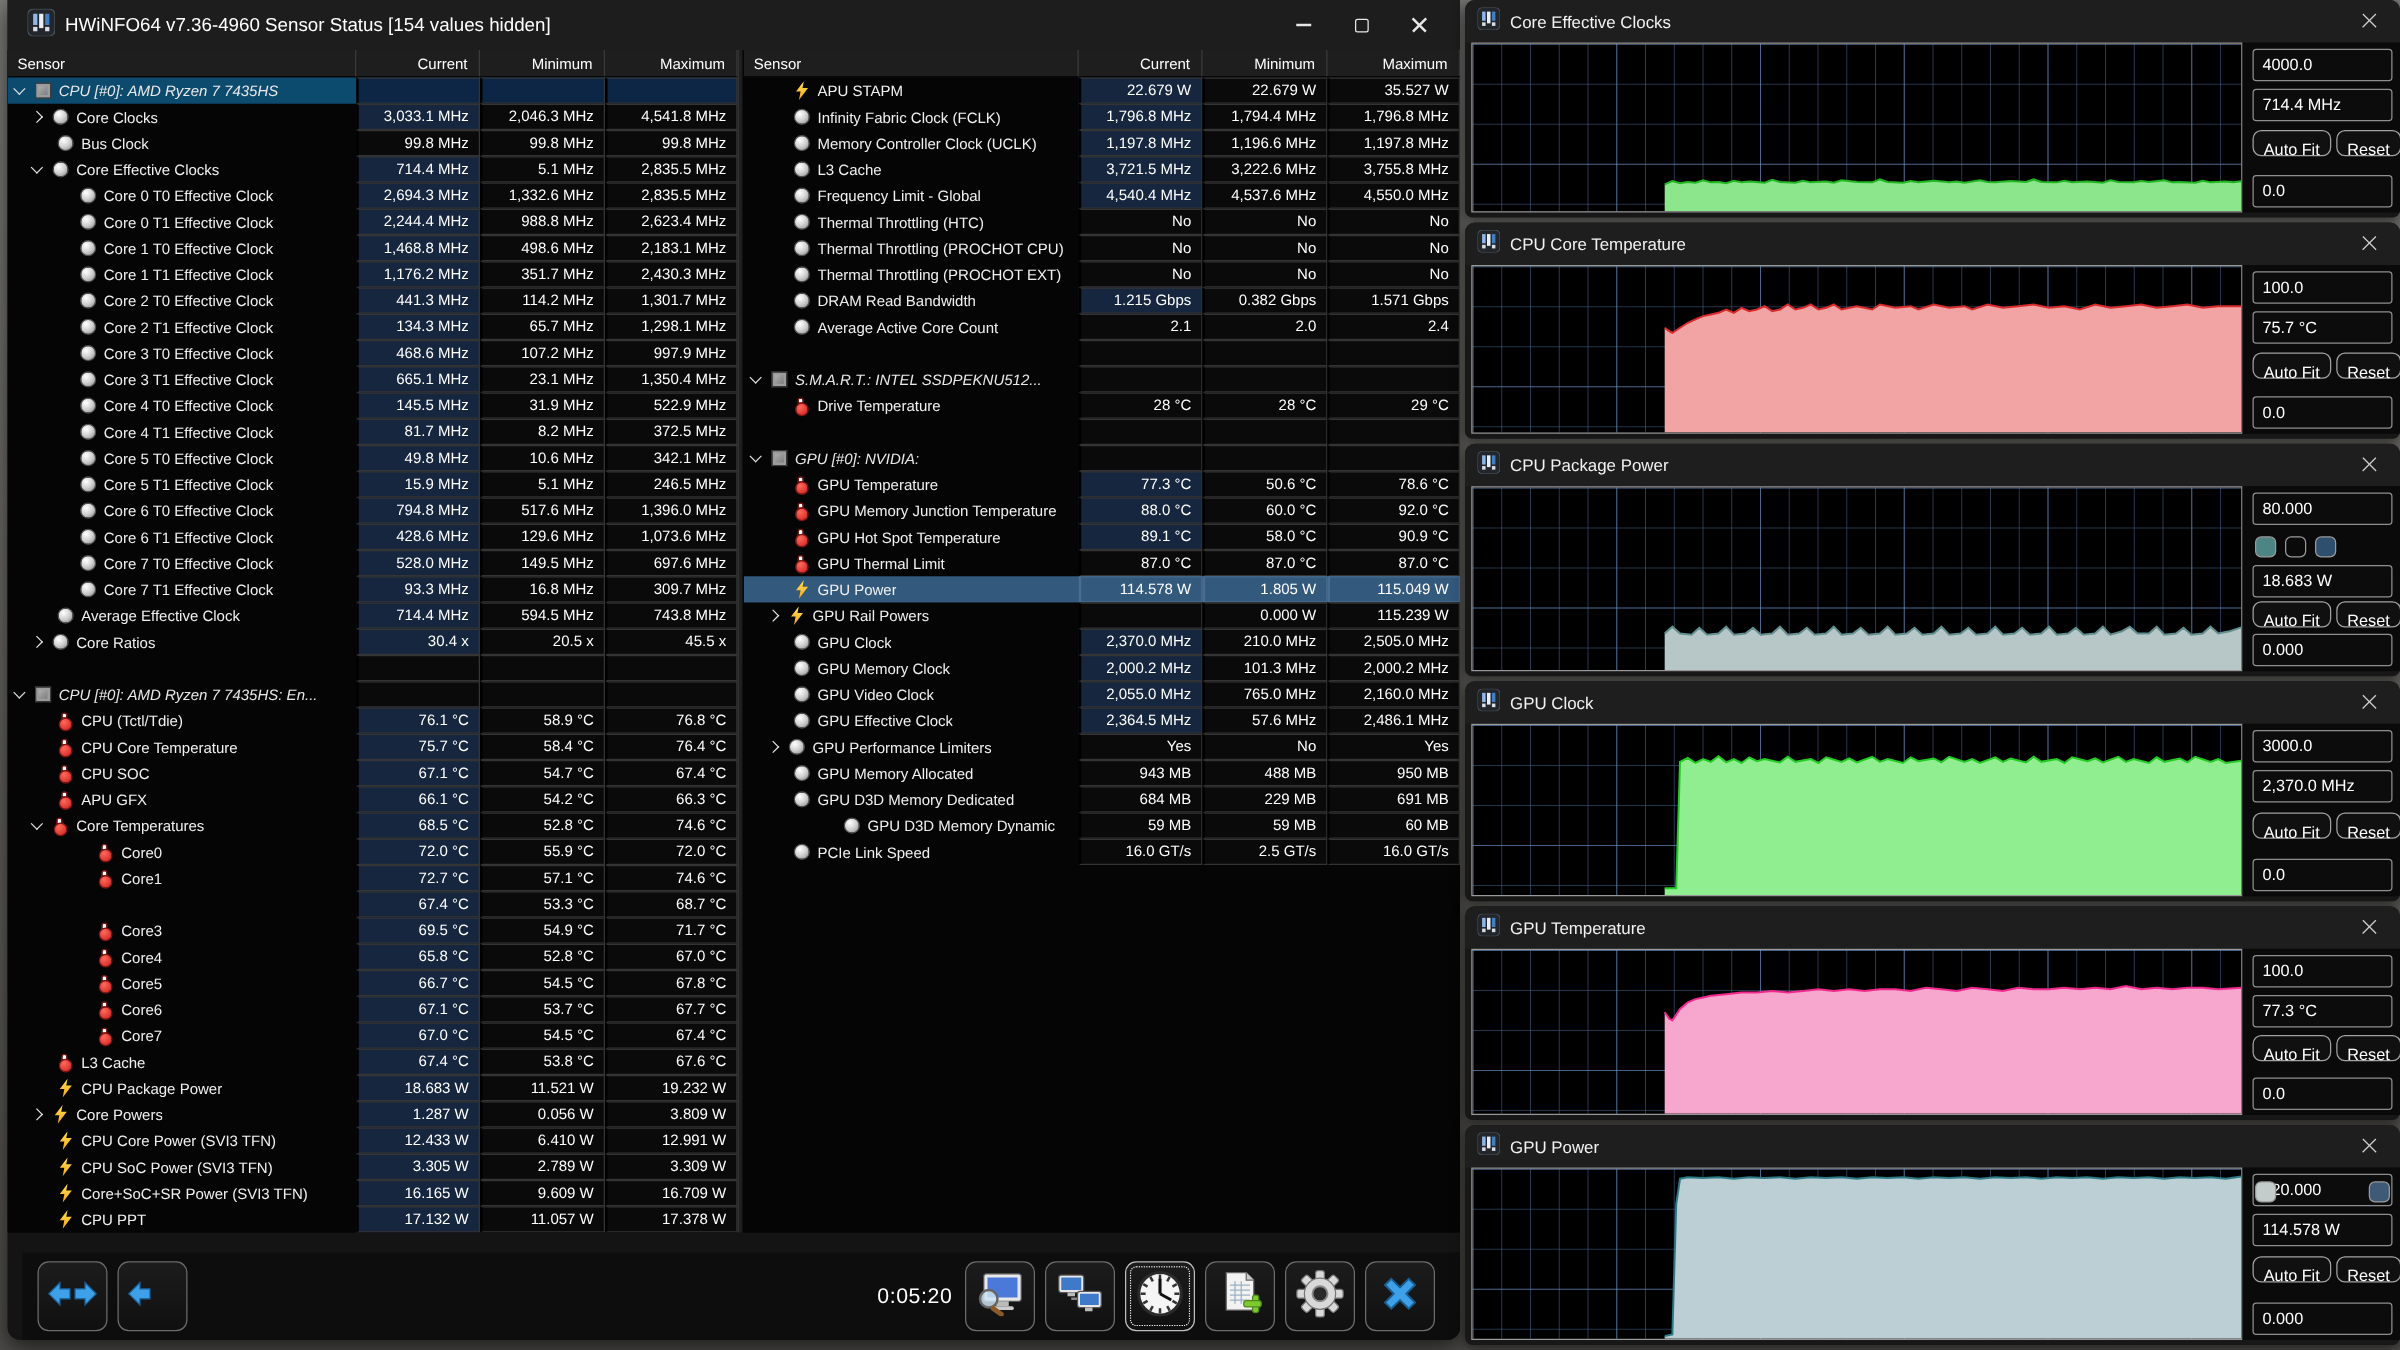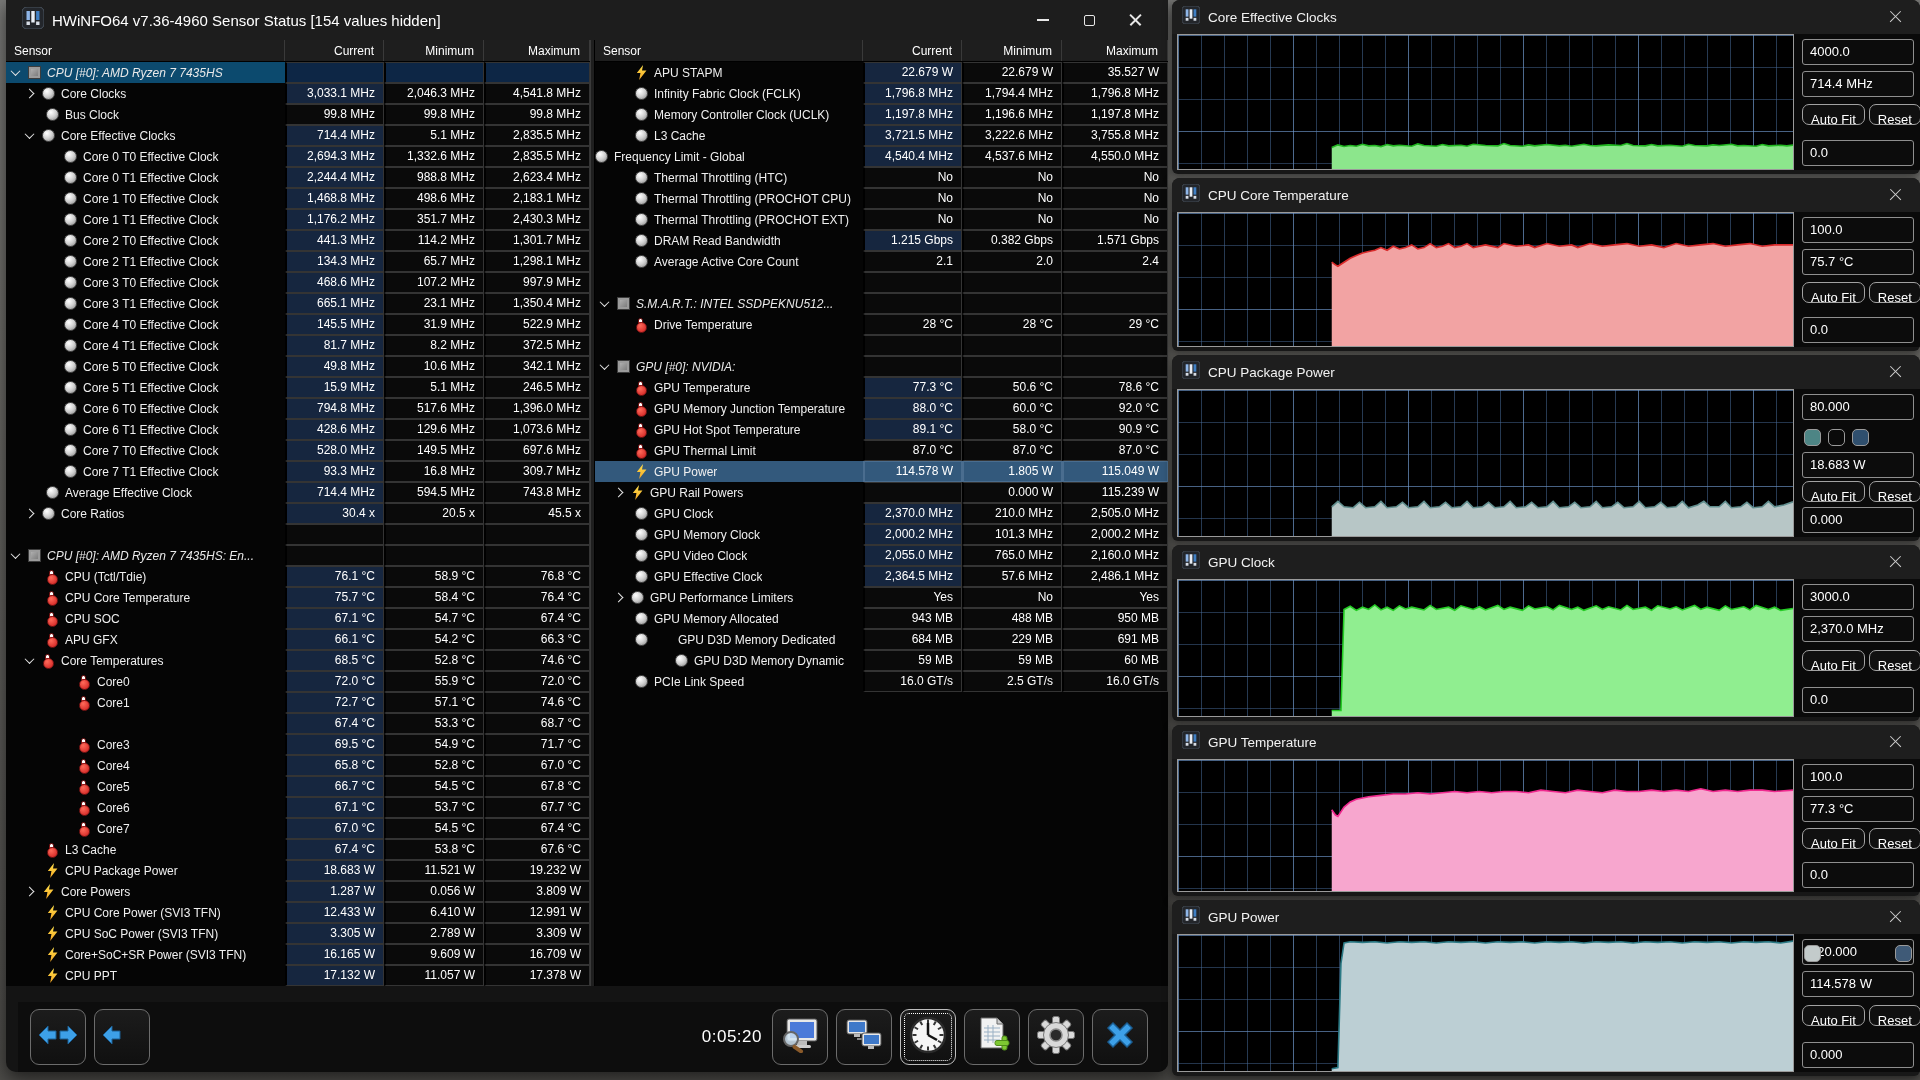--- a/index.html
+++ b/index.html
@@ -565,21 +565,21 @@
         <div class="trow">
           <div class="ncell" style="padding-left: 40px;">
             <span class="ic ic-clock"></span>
             <span class="lbl">L3 Cache</span>
           </div>
           <div class="vcell col-c hl">3,721.5 MHz</div>
           <div class="vcell col-mi">3,222.6 MHz</div>
           <div class="vcell col-ma">3,755.8 MHz</div>
         </div>
         <div class="trow">
-          <div class="ncell" style=" align-items: center;">
+          <div class="ncell" style="padding-left: 40px; align-items: center;">
             <span class="ic ic-clock"></span>
             <span class="lbl">Frequency Limit - Global</span>
           </div>
           <div class="vcell col-c hl">4,540.4 MHz</div>
           <div class="vcell col-mi">4,537.6 MHz</div>
           <div class="vcell col-ma">4,550.0 MHz</div>
         </div>
         <div class="trow">
           <div class="ncell" style="padding-left: 40px;">
             <span class="ic ic-clock"></span>
@@ -770,21 +770,21 @@
         <div class="trow">
           <div class="ncell" style="padding-left: 40px;">
             <span class="ic ic-clock"></span>
             <span class="lbl">GPU Memory Allocated</span>
           </div>
           <div class="vcell col-c">943 MB</div>
           <div class="vcell col-mi">488 MB</div>
           <div class="vcell col-ma">950 MB</div>
         </div>
         <div class="trow">
-          <div class="ncell" style="padding-left: 40px; gap: 24px;">
+          <div class="ncell" style="padding-left: 40px;">
             <span class="ic ic-clock"></span>
             <span class="lbl">GPU D3D Memory Dedicated</span>
           </div>
           <div class="vcell col-c">684 MB</div>
           <div class="vcell col-mi">229 MB</div>
           <div class="vcell col-ma">691 MB</div>
         </div>
         <div class="trow">
           <div class="ncell" style="padding-left: 40px; margin-left: 40px;">
             <span class="ic ic-clock"></span>

